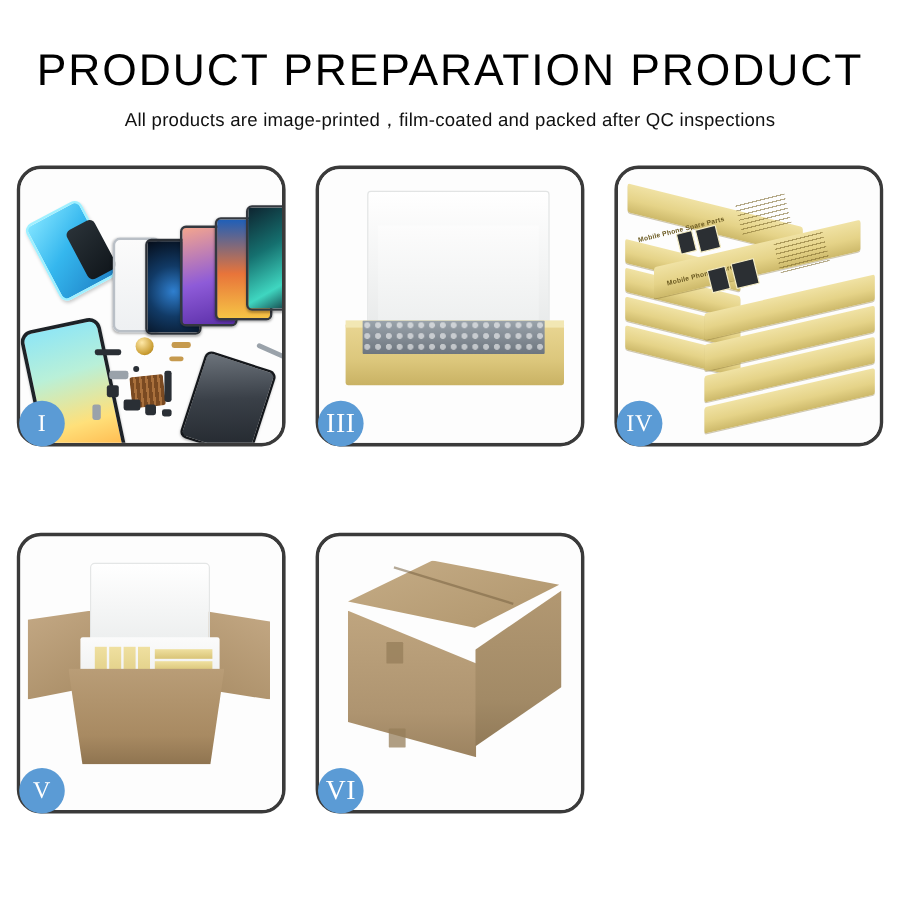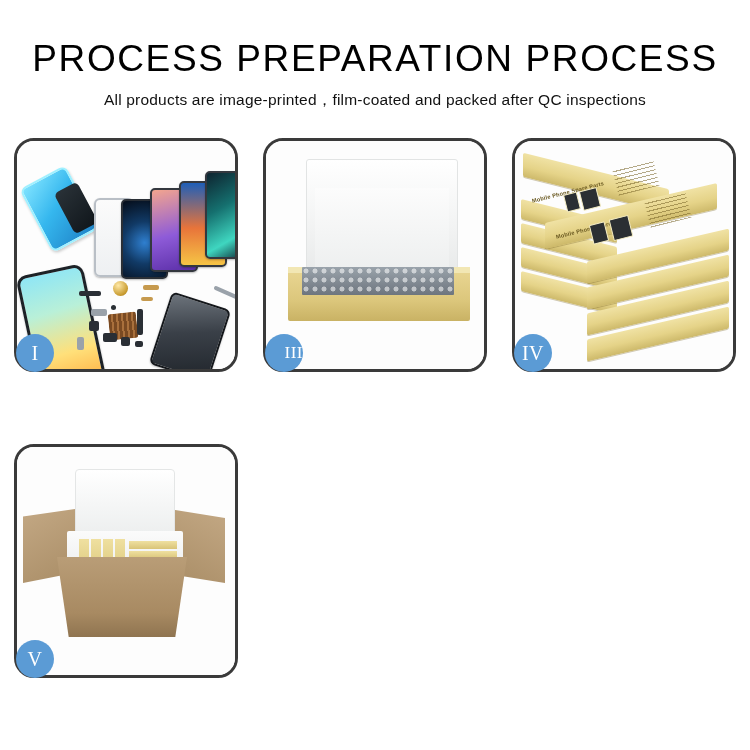--- a/index.html
+++ b/index.html
@@ -79,21 +79,21 @@
     border-radius: 50%;
     background: #5b9bd5;
     color: #ffffff;
     font-family: "Liberation Serif", serif;
     font-size: 20px;
     line-height: 38px;
     text-align: center;
     letter-spacing: 0.5px;
     z-index: 5;
   }
-  .badge.wide { font-size: 17px; text-align: right; }
+  .badge.wide { font-size: 23px; }
 
   
   .ph {
     position: absolute;
     border-radius: 5px;
     box-shadow: 0 1px 2px rgba(0,0,0,.28);
   }
   .film {
     position: absolute;
     left: 16px; top: 32px;
@@ -357,21 +357,21 @@
   .c6-tape {
     position: absolute;
     background: rgba(150,126,90,.75);
     border-radius: 1px;
   }
 </style>
 </head>
 <body>
 
 <div id="header">
-  <h1 id="main-title">PROCESS PREPARATION PROCESS</h1>
+  <h1 id="main-title">PRODUCT PREPARATION PRODUCT</h1>
   <p id="subtitle">All products are image-printed，film-coated and packed after QC inspections</p>
 </div>
 
 <div id="panel-grid">
 
   <div class="panel">
     <div class="panel-inner">
       <div class="film"></div>
       <div class="film-inner"></div>
       <div class="ph glass"></div>
@@ -450,14 +450,25 @@
       <div class="yellow-stack" style="left:98px;top:92px;width:10px;height:40px;"></div>
       <div class="yellow-stack" style="left:112px;top:94px;width:48px;height:8px;"></div>
       <div class="yellow-stack" style="left:112px;top:104px;width:48px;height:8px;"></div>
       <div class="yellow-stack" style="left:112px;top:114px;width:48px;height:8px;"></div>
       <div class="yellow-stack" style="left:112px;top:124px;width:48px;height:8px;"></div>
       <div class="carton-body"></div>
     </div>
     <div class="badge">V</div>
   </div>
 
+  <div class="panel">
+    <div class="panel-inner">
+      <div class="c6-top"></div>
+      <div class="c6-left"></div>
+      <div class="c6-right"></div>
+      <div class="c6-seam" style="left:60px;top:40px;width:104px;height:2px;transform:rotate(17deg);"></div>
+      <div class="c6-tape" style="left:56px;top:88px;width:14px;height:18px;"></div>
+      <div class="c6-tape" style="left:58px;top:160px;width:14px;height:16px;"></div>
+    </div>
+    <div class="badge wide">VI</div>
+  </div>
 
 </div>
 
 </body></html>

